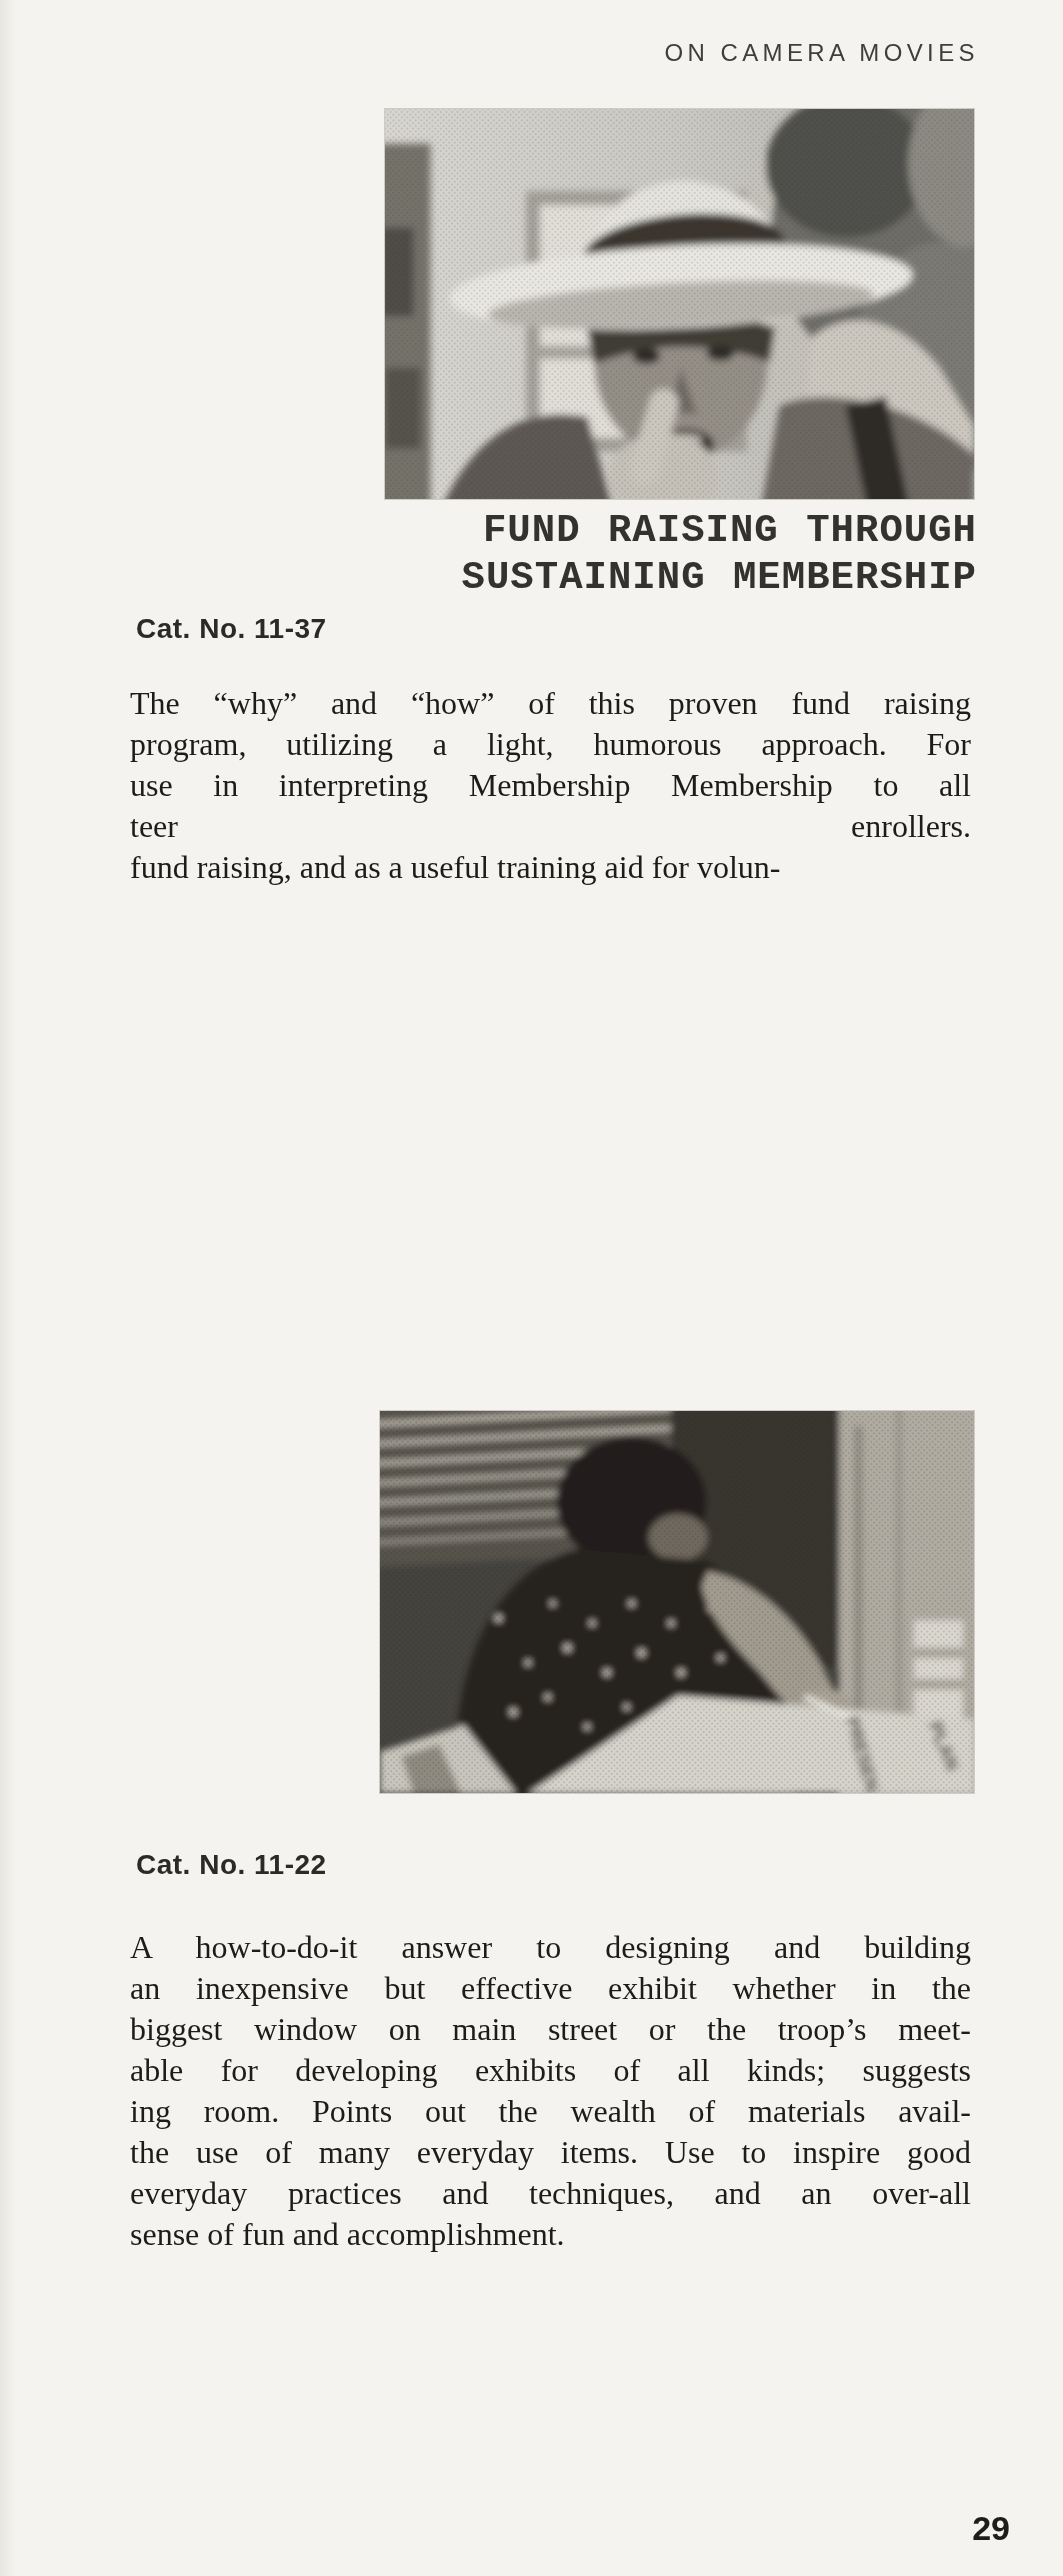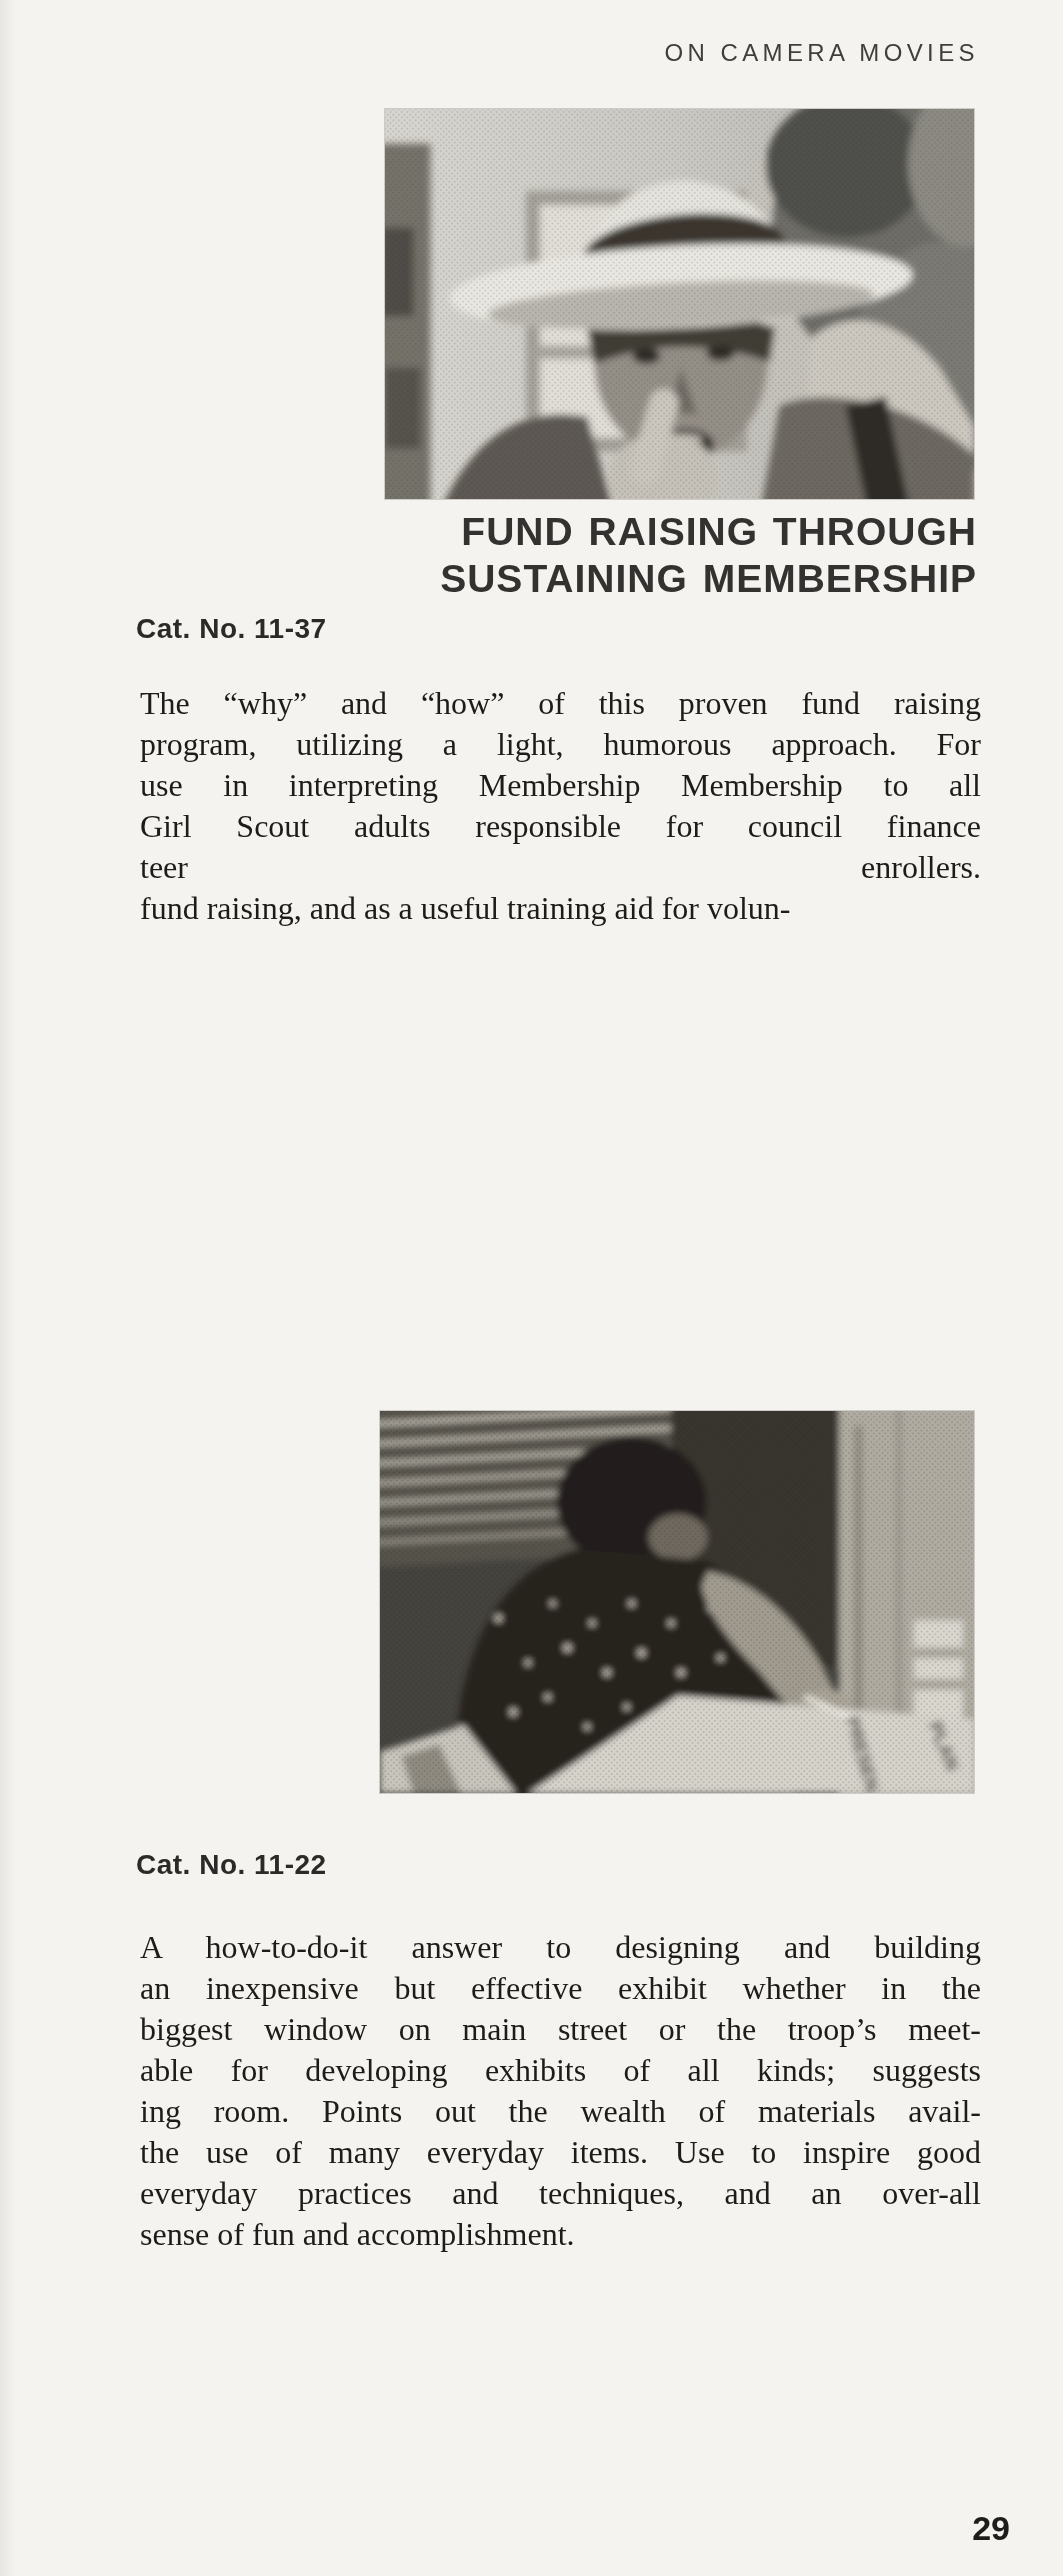--- a/index.html
+++ b/index.html
@@ -32,38 +32,38 @@
   .photo{
     position:absolute;
     background:#c9c7c2;
     box-shadow:0 0 0 1px rgba(90,88,82,0.25);
   }
   .photo svg{display:block;}
   .photo1{left:385px;top:109px;width:589px;height:390px;}
   .photo2{left:380px;top:1411px;width:594px;height:382px;}
   .gothic-heading{
     position:absolute;right:87px;left:237px;
-    font-family:Liberation Sans, sans-serif;
+    font-family:Liberation Mono, monospace;
     font-weight:700;font-size:39px;line-height:47px;
     letter-spacing:1px;word-spacing:3px;
     color:var(--heading-ink);
     text-align:right;
   }
   .heading1{top:508px;}
   .heading2{top:1787px;}
   .cat-no{
     position:absolute;left:136px;
     font-family:"Liberation Sans", sans-serif;
     font-weight:700;font-size:28px;letter-spacing:0.5px;
     color:#2b2a28;white-space:nowrap;
   }
   .cat1{top:613px;}
   .cat2{top:1849px;}
   .para{
-    position:absolute;left:140px;width:841px;
+    position:absolute;left:130px;width:841px;
     font-size:32px;line-height:41px;color:var(--ink);
   }
   .para1{top:683px;}
   .para2{top:1927px;}
   .para .line{
     text-align:justify;
     text-align-last:justify;
   }
   .para .line:last-child{
     text-align-last:left;
@@ -151,21 +151,20 @@
       <div class="line">FUND RAISING THROUGH</div>
       <div class="line">SUSTAINING MEMBERSHIP</div>
     </div>
 
   <div class="cat-no cat1">Cat. No. 11-37</div>
 
   <div class="para para1">
       <div class="line">The “why” and “how” of this proven fund raising</div>
       <div class="line">program, utilizing a light, humorous approach. For</div>
       <div class="line">use in interpreting Membership Membership to all</div>
-      <div class="line">Girl Scout adults responsible for council finance</div>
       <div class="line">teer enrollers.</div>
       <div class="line">fund raising, and as a useful training aid for volun-</div>
     </div>
 
   <div class="photo photo2">
     <svg width="594" height="382" viewBox="0 0 602 387">
       <defs>
         <pattern id="p2dots" width="4" height="4" patternUnits="userSpaceOnUse" patternTransform="rotate(45)">
           <circle cx="2" cy="2" r="1.05" fill="#23231f" opacity="0.18"></circle>
         </pattern>

